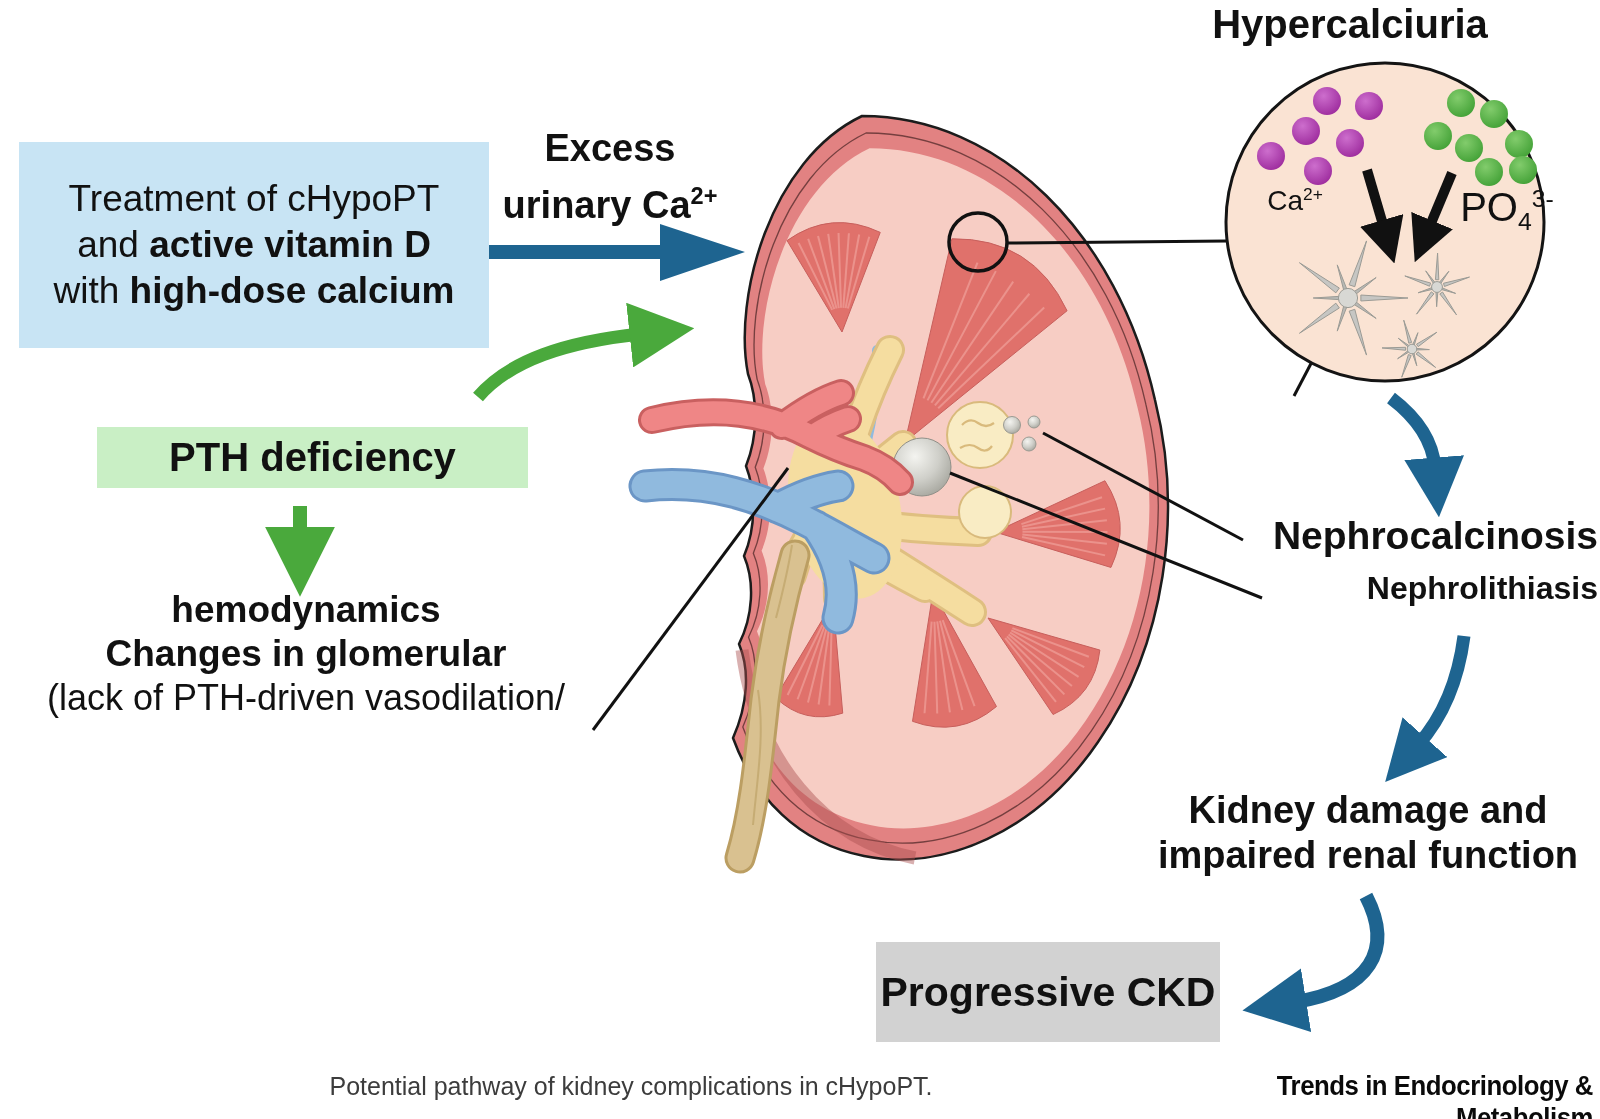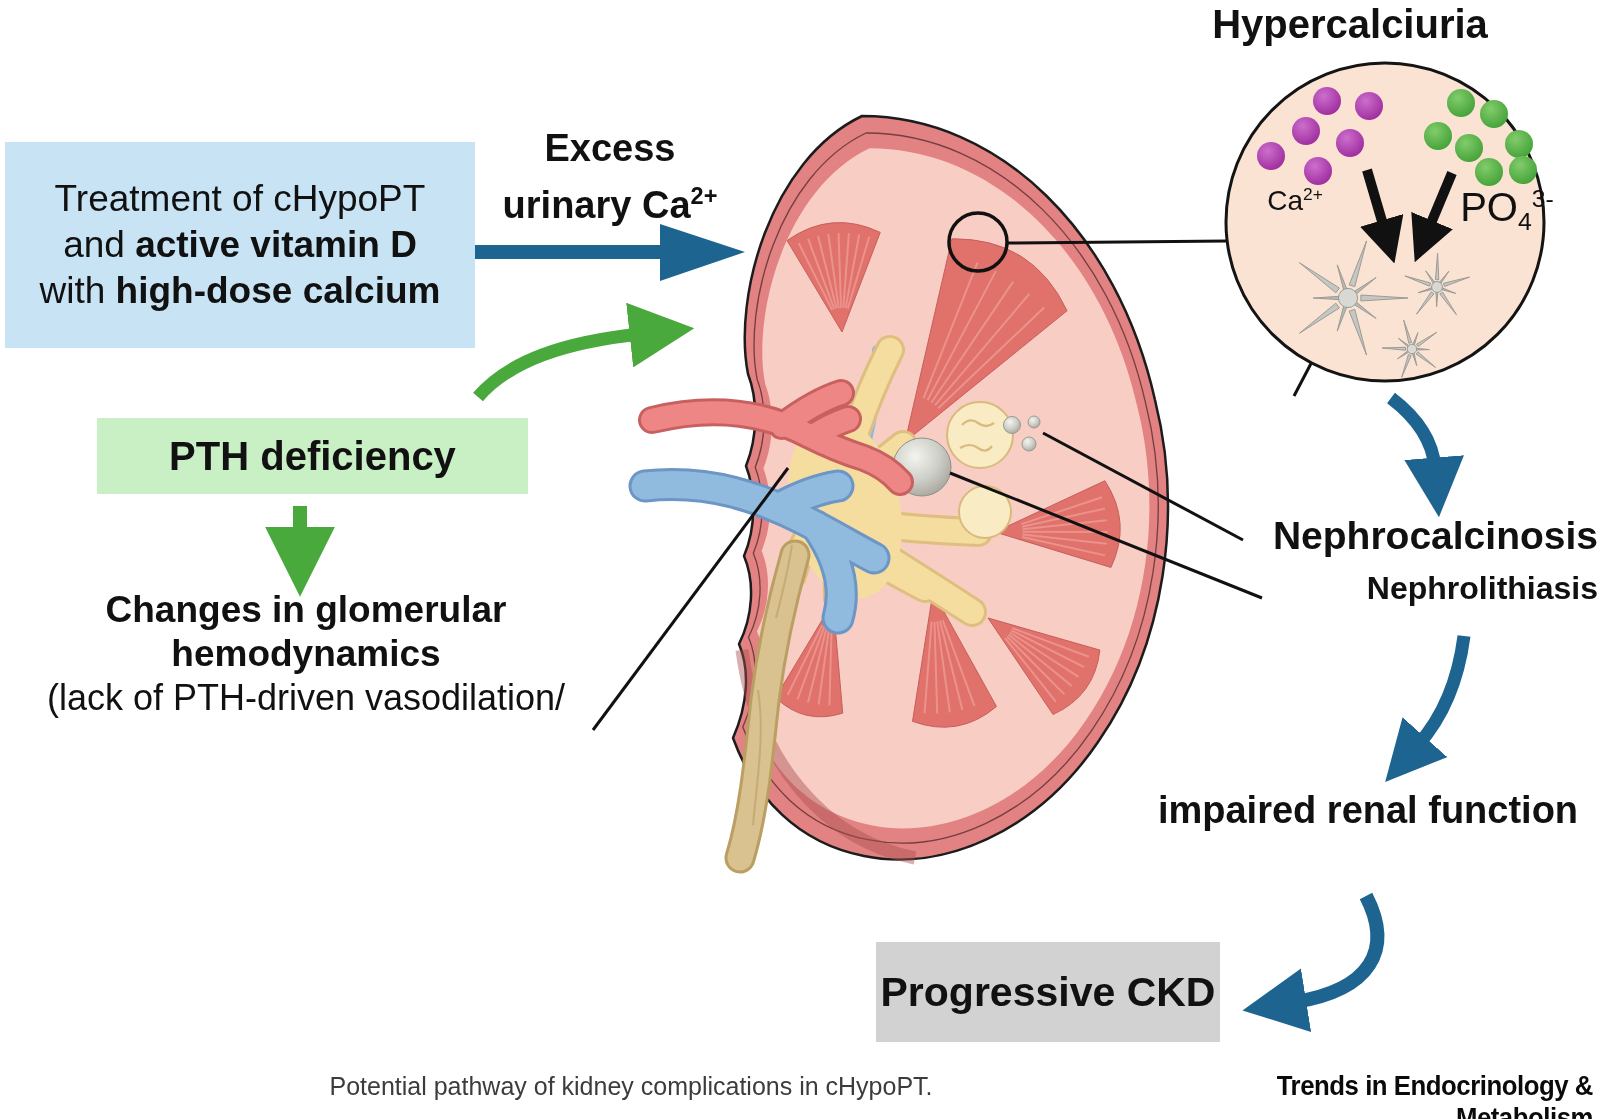--- a/index.html
+++ b/index.html
@@ -5,24 +5,24 @@
   html,body{margin:0;padding:0;background:#fff;}
   #stage{position:relative;width:1600px;height:1119px;background:#fff;overflow:hidden;
          font-family:"Liberation Sans", sans-serif;color:#111;}
   #art{position:absolute;left:0;top:0;width:1600px;height:1119px;}
   .txt{position:absolute;text-align:center;}
   .b{font-weight:700;}
   sup.s,sub.s{font-size:62%;}
   sup.s{vertical-align:super;}
   sub.s{vertical-align:sub;}
   #title{left:1180px;top:2px;width:340px;font-size:40px;font-weight:700;}
-  #treatment-box{left:5px;top:142px;width:470px;height:206px;background:#c8e4f4;
+  #treatment-box{left:19px;top:142px;width:470px;height:206px;background:#c8e4f4;
       display:flex;flex-direction:column;justify-content:center;font-size:37px;line-height:46px;}
   #excess-label{left:460px;top:124px;width:300px;font-weight:700;font-size:38px;line-height:48px;}
-  #pth-box{left:97px;top:418px;width:431px;height:76px;background:#c9efc5;
+  #pth-box{left:97px;top:427px;width:431px;height:61px;background:#c9efc5;
       display:flex;align-items:center;justify-content:center;font-size:40px;font-weight:700;}
   #hemo{left:20px;top:588px;width:572px;font-size:36px;line-height:44px;}
   #hemo .hb{font-weight:700;font-size:37px;}
   #ca-label{left:1235px;top:184px;width:120px;font-size:28px;}
   #po-label{left:1432px;top:185px;width:150px;font-size:40px;}
   #calcium-phosphate{left:1170px;top:396px;width:240px;font-size:36px;line-height:41px;}
   #nephrocalcinosis{left:1200px;top:514px;width:398px;text-align:right;font-size:39px;font-weight:700;}
   #nephrolithiasis{left:1200px;top:570px;width:398px;text-align:right;font-size:32px;font-weight:700;}
   #kidney-damage{left:1140px;top:788px;width:456px;font-size:38px;font-weight:700;line-height:45px;}
   #ckd-box{left:876px;top:942px;width:344px;height:100px;background:#d2d2d2;
@@ -264,34 +264,35 @@
   <div class="txt" id="excess-label">
     <div>Excess</div>
     <div><span>urinary Ca</span><sup class="s">2+</sup></div>
   </div>
 
   <div class="txt" id="pth-box" style="background: rgb(201, 239, 197);">
     <span>PTH deficiency</span>
   </div>
 
   <div class="txt" id="hemo">
+    <div class="hb">hemodynamics</div>
     <div class="hb">Changes in glomerular</div>
-    <div class="hb">hemodynamics</div>
     <div>(lack of PTH-driven vasodilation/</div>
   </div>
 
   <div class="txt" id="ca-label"><span>Ca</span><sup class="s">2+</sup></div>
 
   <div class="txt" id="po-label"><span>PO</span><sub class="s">4</sub><sup class="s">3-</sup></div>
 
 
   <div class="txt" id="nephrocalcinosis">Nephrocalcinosis</div>
   <div class="txt" id="nephrolithiasis">Nephrolithiasis</div>
 
   <div class="txt" id="kidney-damage">
+    <div>Kidney damage and</div>
     <div>impaired renal function</div>
   </div>
 
   <div class="txt" id="ckd-box" style="background: rgb(210, 210, 210);">
     <span>Progressive CKD</span>
   </div>
 
   <div class="txt" id="caption">Potential pathway of kidney complications in cHypoPT.</div>
   <div class="txt" id="journal">Trends in Endocrinology &amp; Metabolism</div>
 </div>

